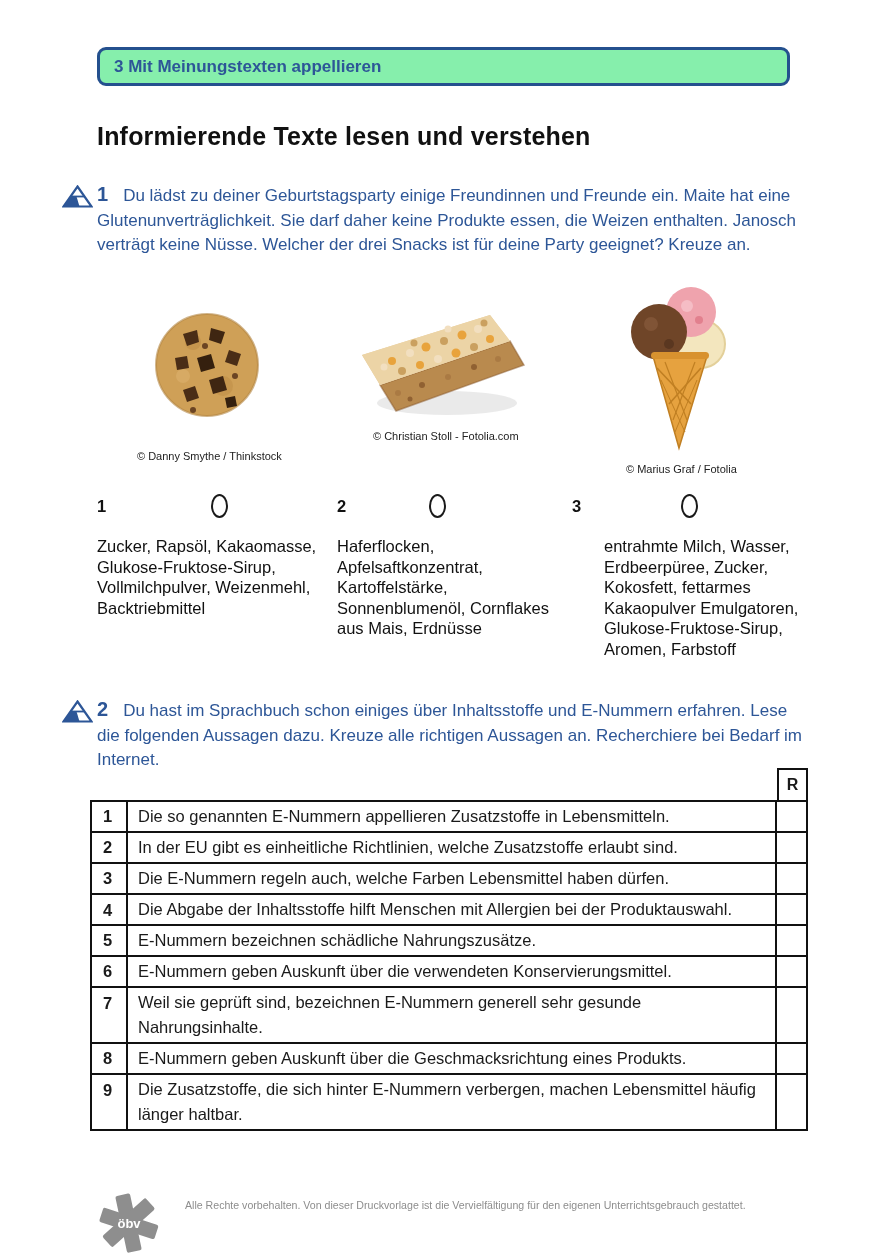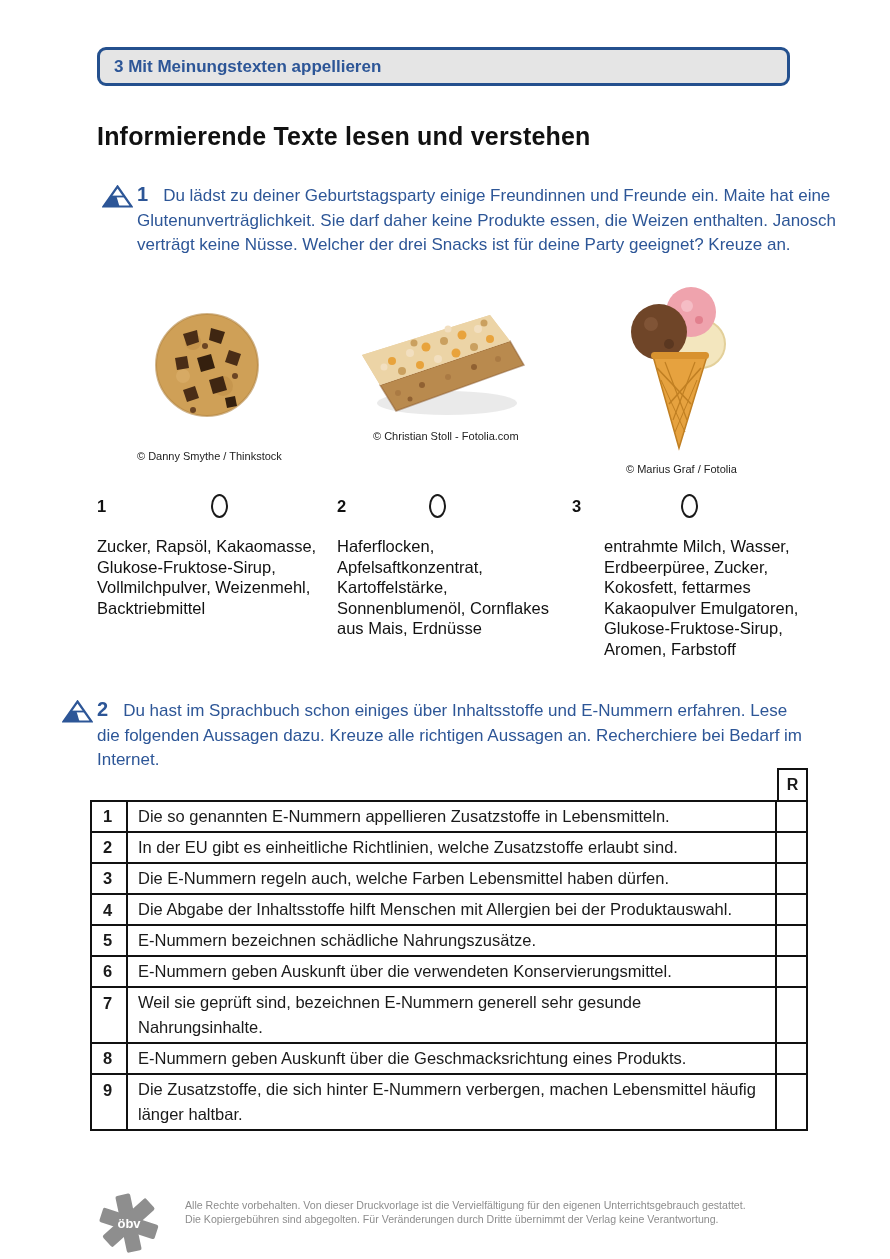--- a/index.html
+++ b/index.html
@@ -11,42 +11,42 @@
     color: #1a1a1a;
     overflow: hidden;
   }
   .abs { position: absolute; }
 
   
   .chapter-box {
     left: 97px; top: 47px; width: 693px; height: 39px;
     border: 3px solid #24508e; border-radius: 9px;
     display: flex; align-items: center;
-    background: #e5e5e5;
+    background: #86efac;
   }
   .chapter-box .label {
     padding-left: 14px;
     font-size: 17px; font-weight: bold; color: #2d5697;
   }
 
   
   .page-title {
     left: 97px; top: 122px;
     font-size: 25px; font-weight: bold; color: #111111;
     letter-spacing: 0.2px;
   }
 
   
   .exercise { color: #2d5697; font-size: 17px; line-height: 24.5px; }
   .exercise .ex-num {
     font-weight: bold; font-size: 20px; margin-right: 15px;
   }
   .pyramid-icon { position: absolute; left: -35px; top: 3px; width: 31px; height: 23px; }
 
-  .ex1 { left: 97px; top: 182px; width: 699px; margin-left: 40px; }
+  .ex1 { left: 97px; top: 182px; width: 699px; }
   .ex2 { left: 97px; top: 697px; width: 706px; }
 
   
   .food-img { position: absolute; }
   .credit {
     position: absolute;
     font-size: 11px; color: #222222;
   }
 
   
@@ -285,14 +285,13 @@
     <g fill="#8e8e8e">
       <rect x="6" y="24" width="58" height="15" rx="2" transform="rotate(18 35 31)"></rect>
       <rect x="6" y="24" width="58" height="15" rx="2" transform="rotate(78 35 31)"></rect>
       <rect x="6" y="24" width="58" height="15" rx="2" transform="rotate(138 35 31)"></rect>
     </g>
     <text x="35" y="36" text-anchor="middle" font-family="Liberation Sans, sans-serif" font-size="13" font-weight="bold" fill="#ffffff">öbv</text>
   </svg>
 </div>
 <div class="abs footer-text">
   <div>Alle Rechte vorbehalten. Von dieser Druckvorlage ist die Vervielfältigung für den eigenen Unterrichtsgebrauch gestattet.</div>
-  <div>Die Kopiergebühren sind abgegolten. Für Veränderungen durch Dritte übernimmt der Verlag keine Verantwortung.</div>
 </div>
 
 </body></html>

